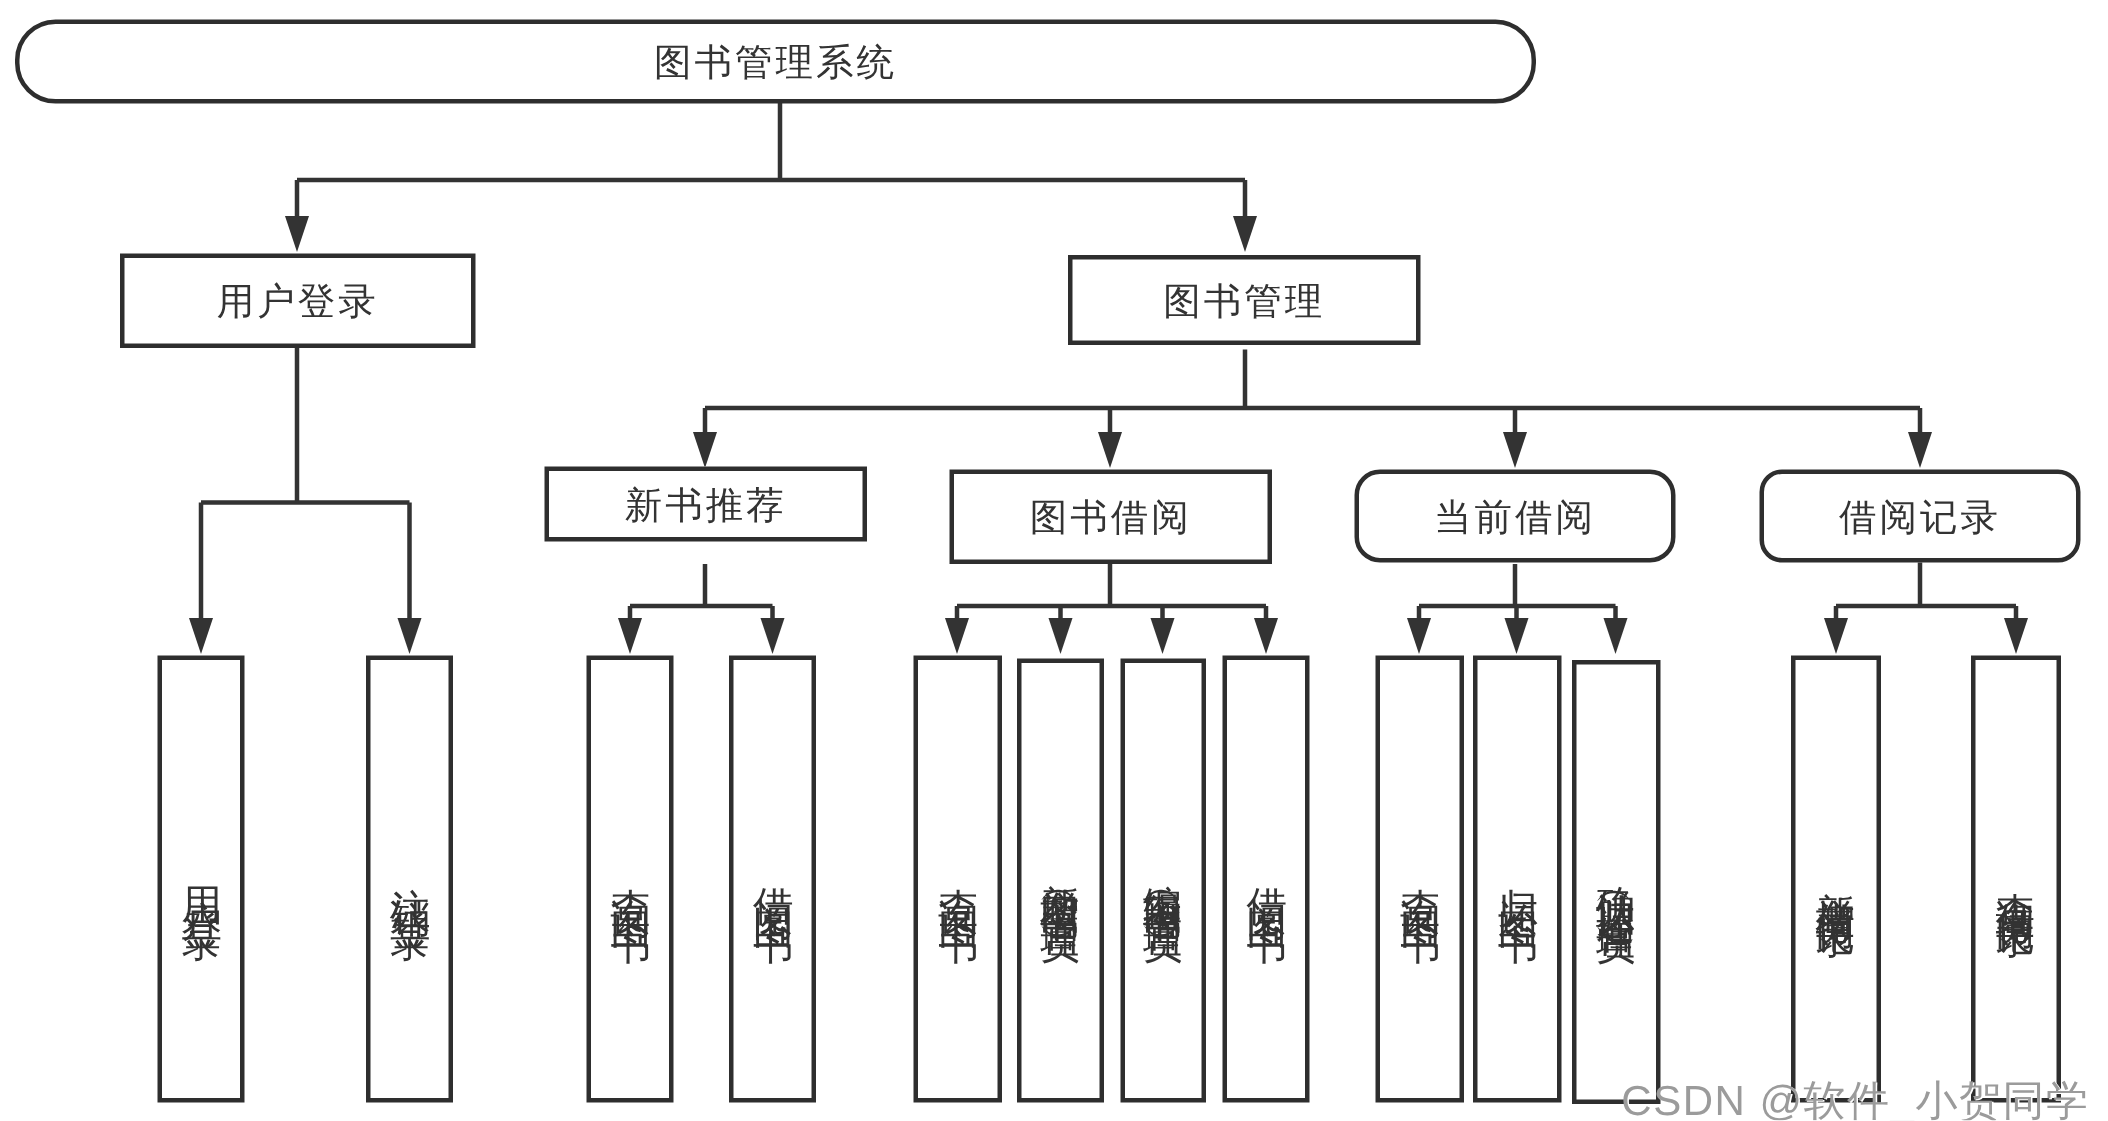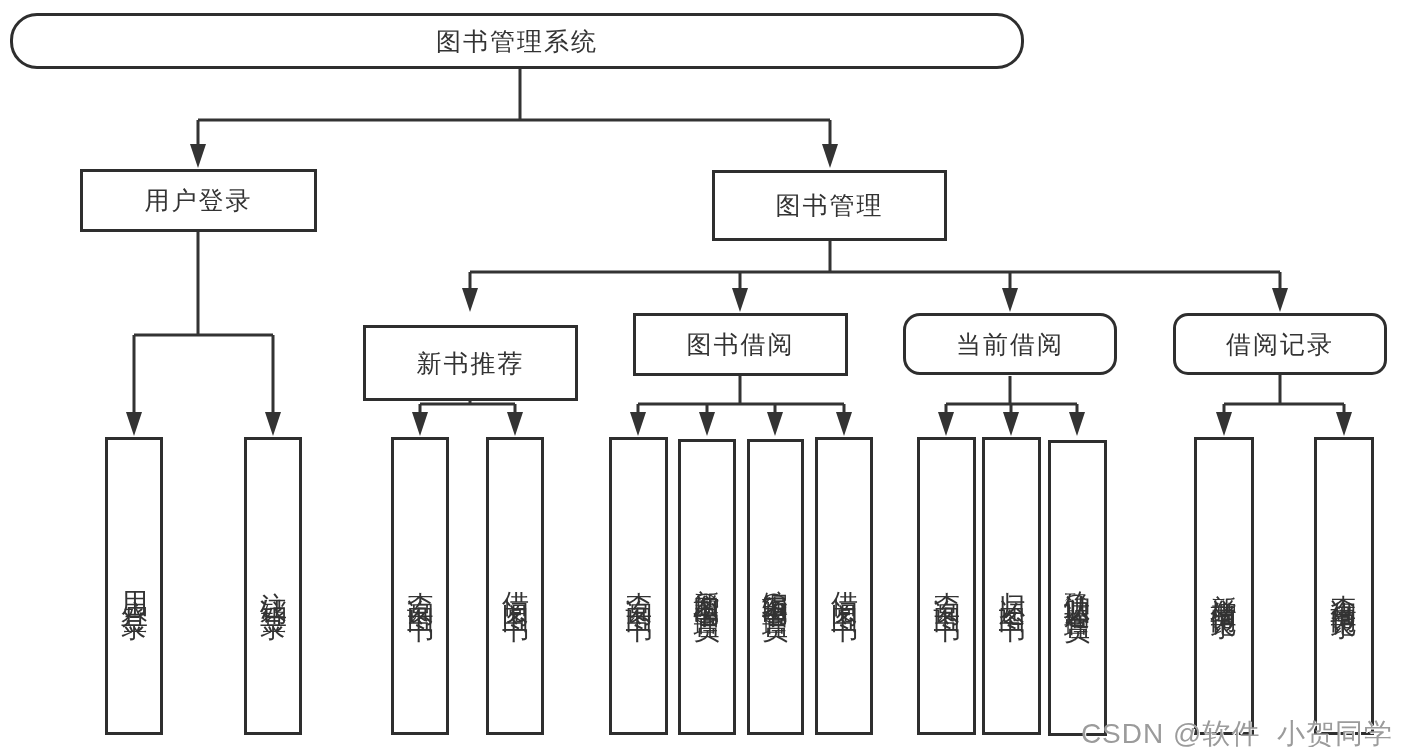--- a/index.html
+++ b/index.html
@@ -103,23 +103,23 @@
       <polygon points="1011,436 1003,412 1019,412"></polygon>
       <polygon points="1077,436 1069,412 1085,412"></polygon>
       <polygon points="1224,436 1216,412 1232,412"></polygon>
       <polygon points="1344,436 1336,412 1352,412"></polygon>
     </g>
   </svg>
 
   <div class="box hbox" style="left:10px; top:13px; width:1014px; height:56px;border-radius:27px;">图书管理系统</div>
 
   <div class="box hbox" style="left:80px; top:169px; width:237px; height:63px;">用户登录</div>
-  <div class="box hbox" style="left:712px; top:170px; width:235px; height:71px;">图书管理</div>
+  <div class="box hbox" style="left:712px; top:170px; width:235px; height:60px;">图书管理</div>
 
-  <div class="box hbox" style="left:363px; top:325px; width:215px; height:76px;font-family:Liberation Mono, monospace;">新书推荐</div>
+  <div class="box hbox" style="left:363px; top:311px; width:215px; height:50px;font-family:Liberation Mono, monospace;">新书推荐</div>
   <div class="box hbox" style="left:633px; top:313px; width:215px; height:63px;">图书借阅</div>
   <div class="box hbox" style="left:903px; top:313px; width:214px; height:62px;border-radius:17px;">当前借阅</div>
   <div class="box hbox" style="left:1173px; top:313px; width:214px; height:62px;border-radius:15px;">借阅记录</div>
 
   <div class="box vbox" style="left:105px; top:437px; width:58px; height:298px;">
     <span>用户登录</span>
   </div>
   <div class="box vbox" style="left:244px; top:437px; width:58px; height:298px;">
     <span>注销登录</span>
   </div>

